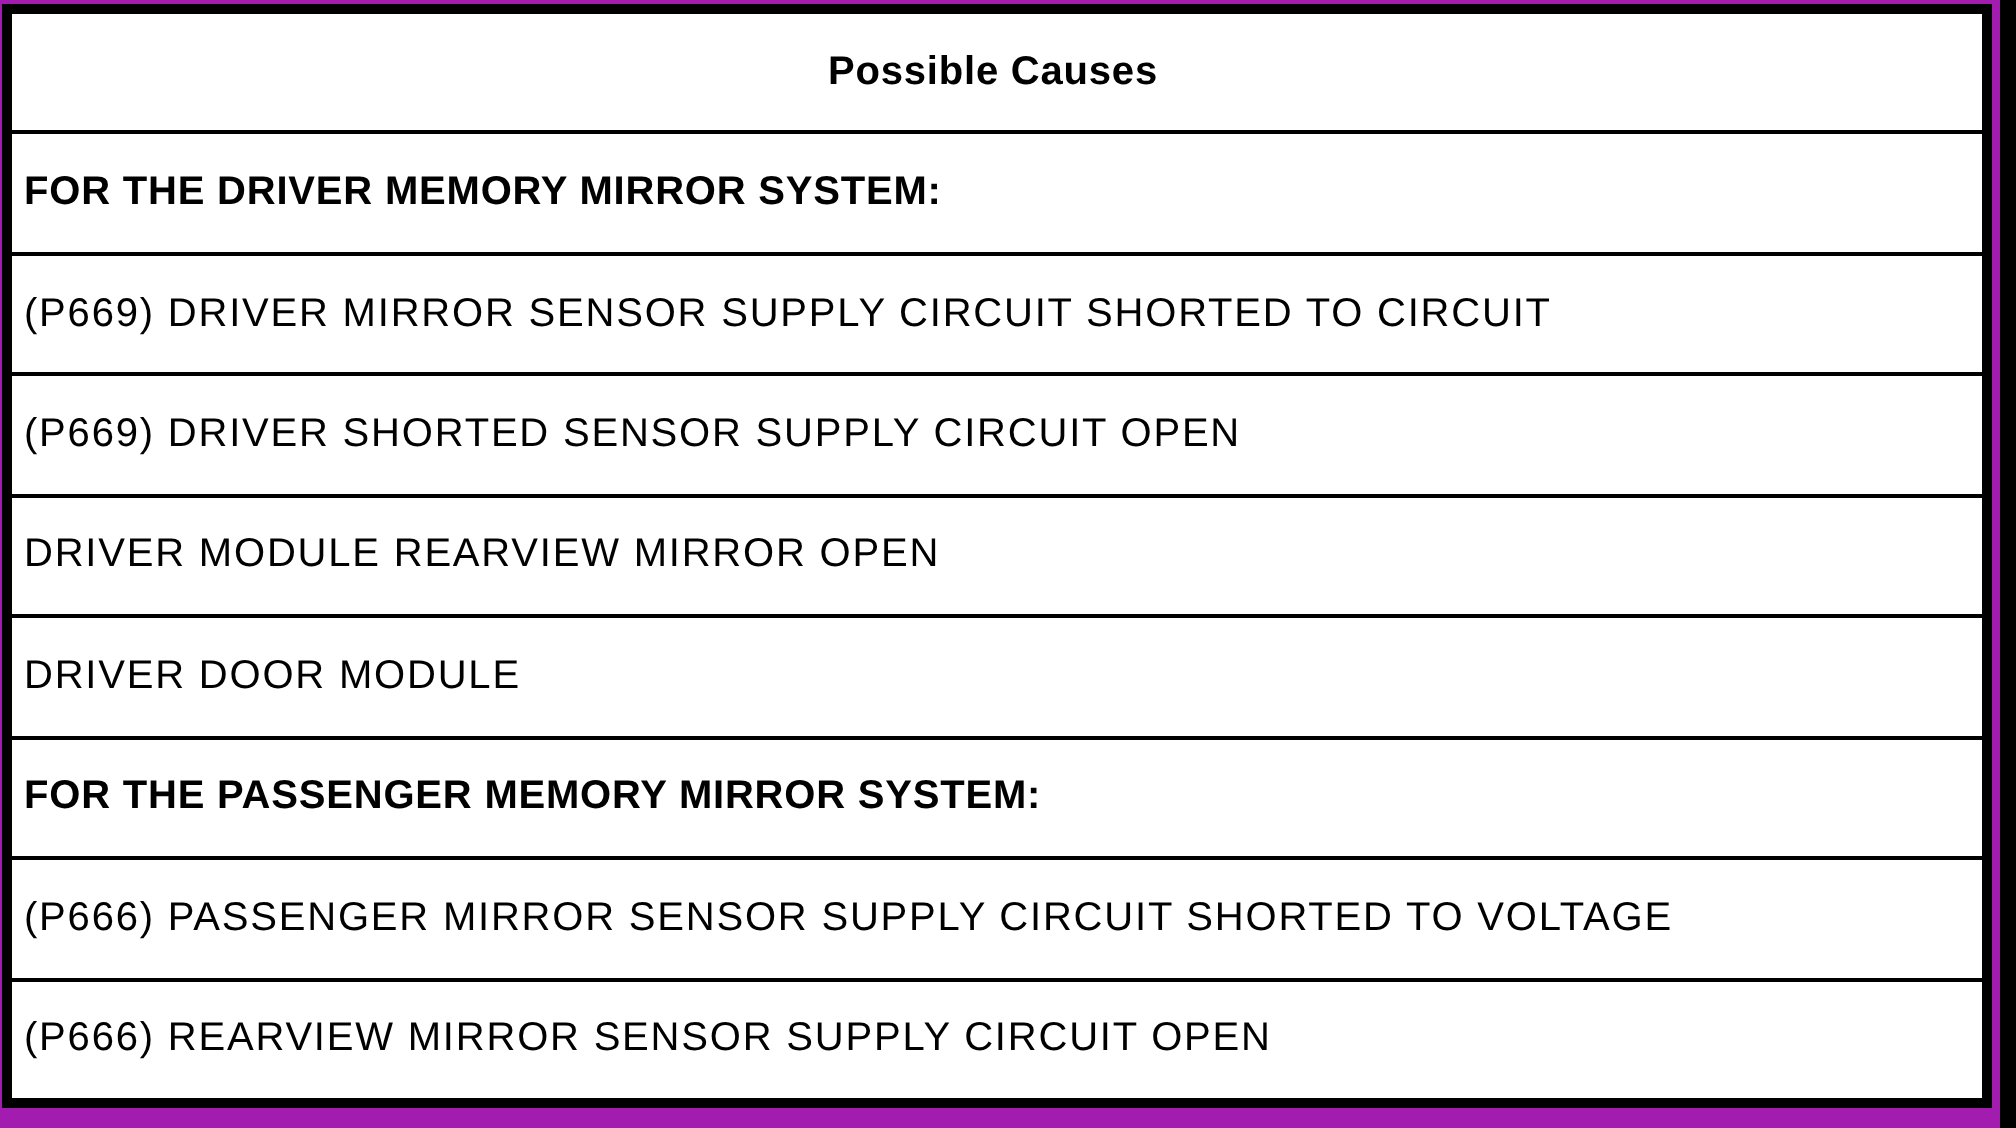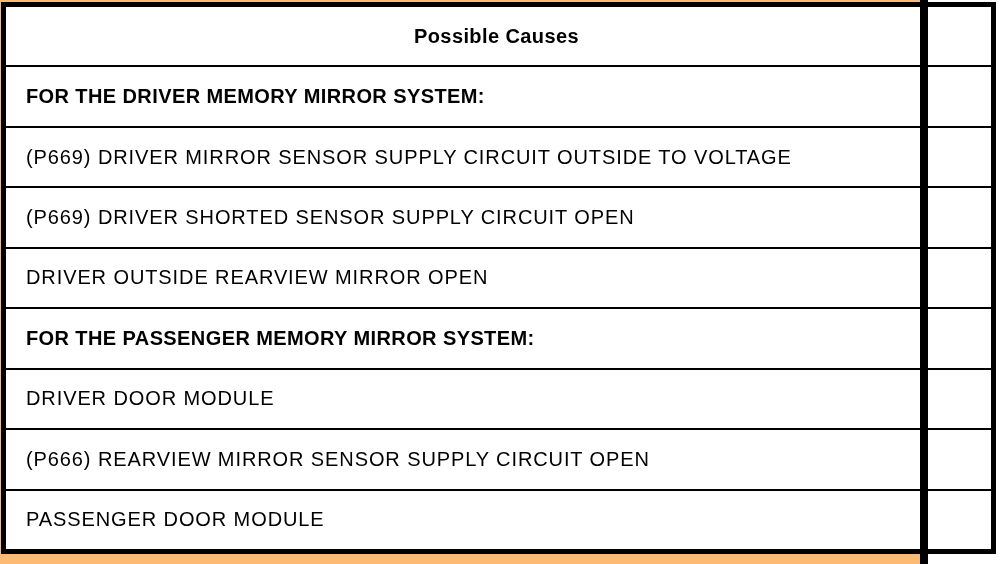--- a/index.html
+++ b/index.html
@@ -6,42 +6,42 @@
     margin: 0;
     padding: 0;
     width: 1008px;
     height: 564px;
     background: #ffffff;
     overflow: hidden;
     font-family: "Liberation Sans", "DejaVu Sans", sans-serif;
   }
   .page {
     position: relative;
-    width: 928px;
+    width: 1008px;
     height: 564px;
-    background: #fdba74;
+    background: #a21caf;
   }
   .causes-table {
     position: absolute;
     left: 1px;
     top: 2px;
     width: 995px;
     height: 552px;
     border: 5px solid #000000;
     box-sizing: border-box;
     display: flex;
     flex-direction: column;
     background: #ffffff;
   }
   .t-row {
     flex: 1 1 0;
     display: flex;
     align-items: center;
     border-bottom: 2px solid #000000;
-    padding-left: 20px;
+    padding-left: 6px;
     padding-right: 4px;
     font-size: 20px;
     letter-spacing: 0.9px;
     color: #000000;
     white-space: nowrap;
     overflow: hidden;
     box-sizing: border-box;
   }
   .t-row:last-child {
     border-bottom: none;
@@ -69,35 +69,35 @@
 <body>
 
 <div class="page">
 
   <div class="causes-table">
 
     <div class="t-row t-header">Possible Causes</div>
 
     <div class="t-row t-section">FOR THE DRIVER MEMORY MIRROR SYSTEM:</div>
 
-    <div class="t-row">(P669) DRIVER MIRROR SENSOR SUPPLY CIRCUIT OUTSIDE TO VOLTAGE</div>
+    <div class="t-row">(P669) DRIVER MIRROR SENSOR SUPPLY CIRCUIT SHORTED TO CIRCUIT</div>
 
     <div class="t-row">(P669) DRIVER SHORTED SENSOR SUPPLY CIRCUIT OPEN</div>
 
 
-    <div class="t-row">DRIVER OUTSIDE REARVIEW MIRROR OPEN</div>
+    <div class="t-row">DRIVER MODULE REARVIEW MIRROR OPEN</div>
+
+    <div class="t-row">DRIVER DOOR MODULE</div>
 
     <div class="t-row t-section">FOR THE PASSENGER MEMORY MIRROR SYSTEM:</div>
 
-    <div class="t-row">DRIVER DOOR MODULE</div>
-
+    <div class="t-row">(P666) PASSENGER MIRROR SENSOR SUPPLY CIRCUIT SHORTED TO VOLTAGE</div>
 
     <div class="t-row">(P666) REARVIEW MIRROR SENSOR SUPPLY CIRCUIT OPEN</div>
 
 
 
-    <div class="t-row">PASSENGER DOOR MODULE</div>
 
   </div>
 
   <div class="right-edge-strip"></div>
 
 </div>
 
 </body></html>

